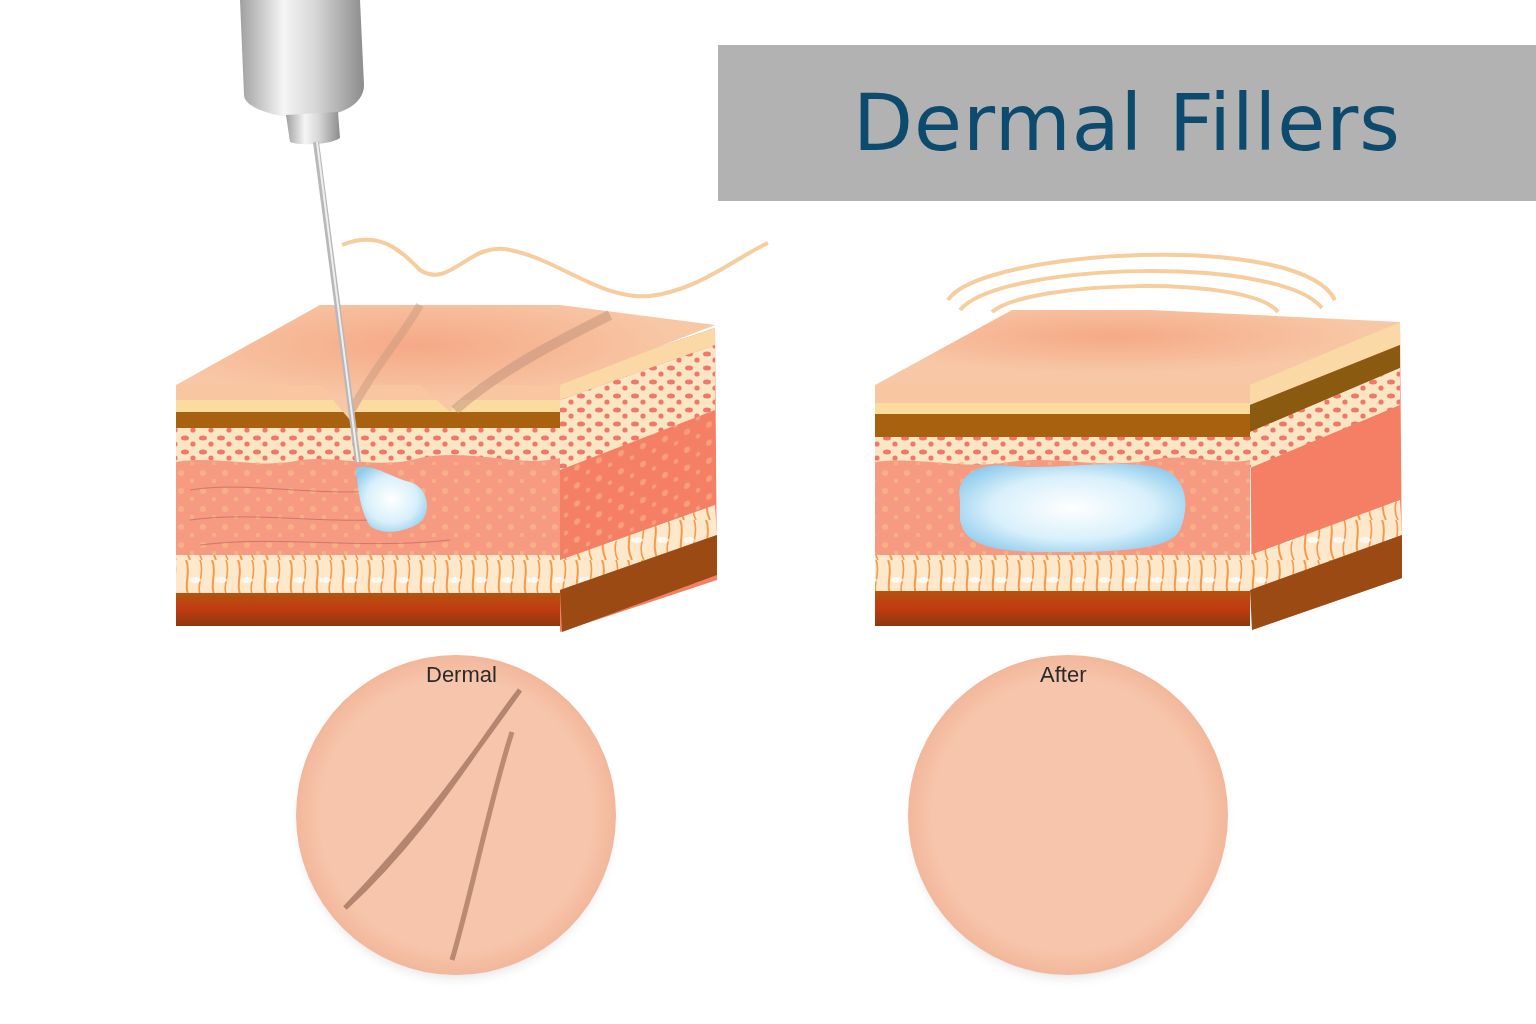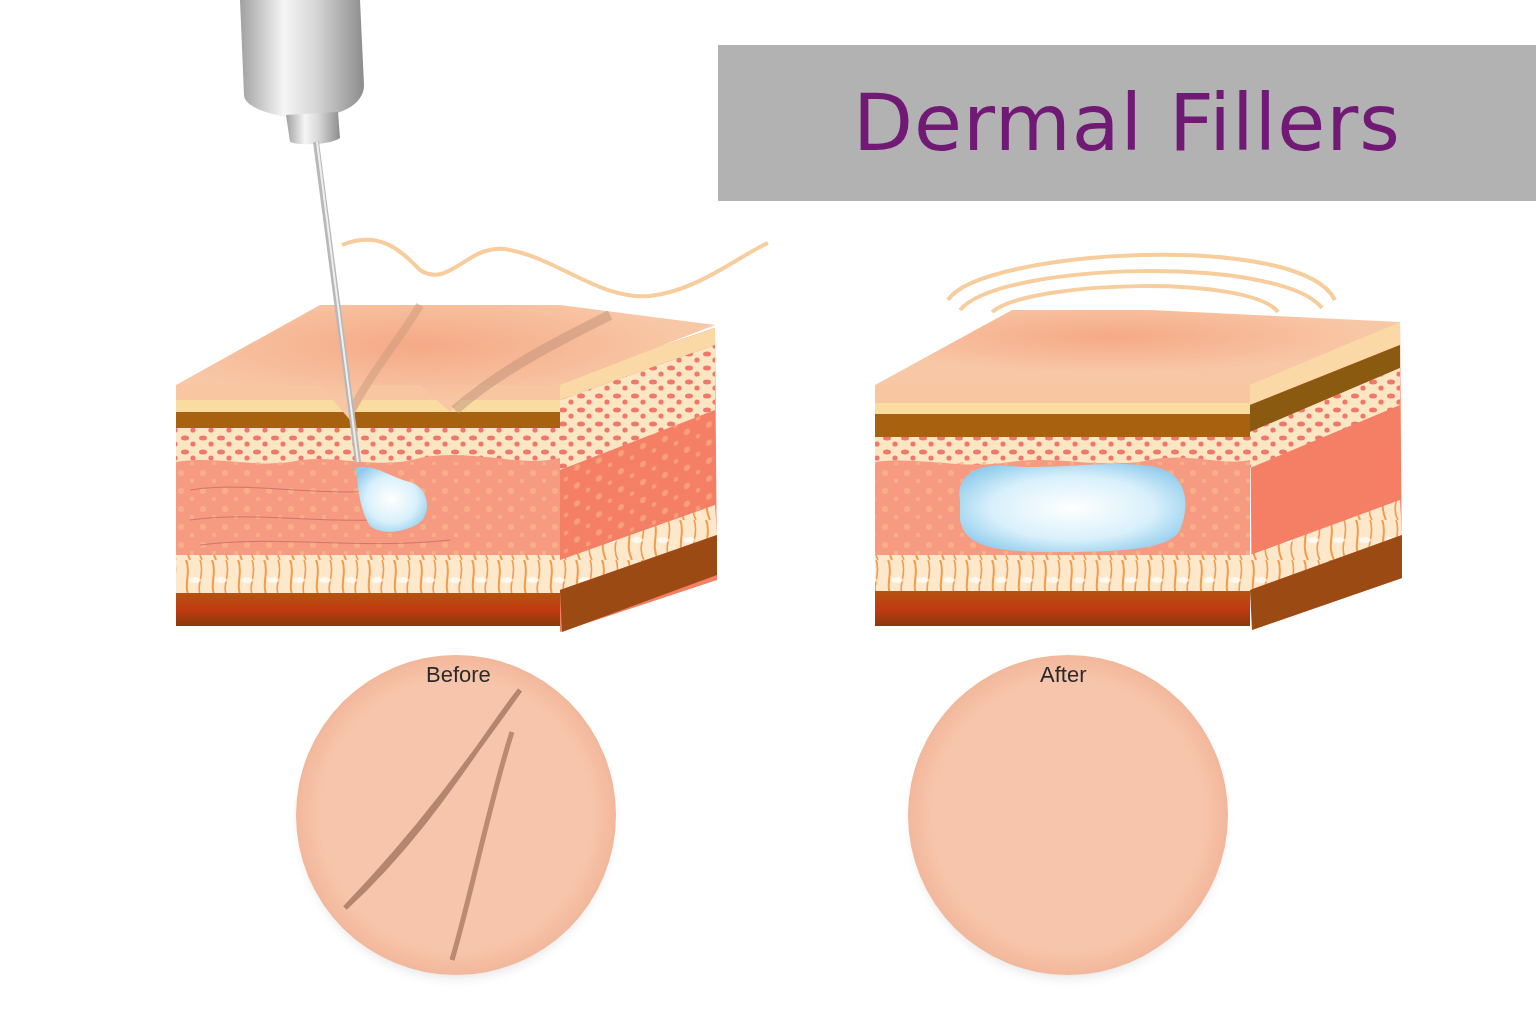--- a/index.html
+++ b/index.html
@@ -1,18 +1,18 @@
 <!DOCTYPE html>
 <html><head>
 <meta charset="utf-8">
 <style>
   html,body{margin:0;padding:0;background:#ffffff;}
   body{width:1536px;height:1024px;position:relative;overflow:hidden;font-family:"DejaVu Sans","Liberation Sans",sans-serif;}
   .title-banner{position:absolute;left:718px;top:45px;width:818px;height:156px;background:#b2b2b2;display:flex;align-items:center;justify-content:center;}
-  .title-text{color:#701a75;font-size:78px;font-weight:400;letter-spacing:1px;font-family:"DejaVu Sans","Liberation Sans",sans-serif;}
+  .title-text{color:#0c4a6e;font-size:78px;font-weight:400;letter-spacing:1px;font-family:"DejaVu Sans","Liberation Sans",sans-serif;}
   svg.art{position:absolute;left:0;top:0;}
   .label{position:absolute;font-size:22px;color:#2a2a2a;font-family:"Liberation Sans","DejaVu Sans",sans-serif;}
 </style>
 </head>
 <body>
 
 <div class="title-banner">
   <span class="title-text">Dermal Fillers</span>
 </div>
 
@@ -131,14 +131,14 @@
     <circle cx="456" cy="815" r="160" fill="url(#circleGrad)"></circle>
     <path d="M520 690 C 480 740, 430 830, 345 908 C 420 830, 470 760, 520 690 Z" stroke="#9a6a55" stroke-width="5" fill="none" opacity="0.7"></path>
     <path d="M512 732 C 490 800, 470 900, 452 960" stroke="#9a6a55" stroke-width="5" fill="none" opacity="0.65"></path>
   </g>
   <g>
     <circle cx="1068" cy="822" r="168" fill="url(#shadowGrad)"></circle>
     <circle cx="1068" cy="815" r="160" fill="url(#circleGrad)"></circle>
   </g>
 </svg>
 
-<div class="label" style="left:426px;top:662px;">Before</div>
+<div class="label" style="left:426px;top:662px;">Dermal</div>
 <div class="label" style="left:1040px;top:662px;text-align:right;">After</div>
 
 </body></html>

